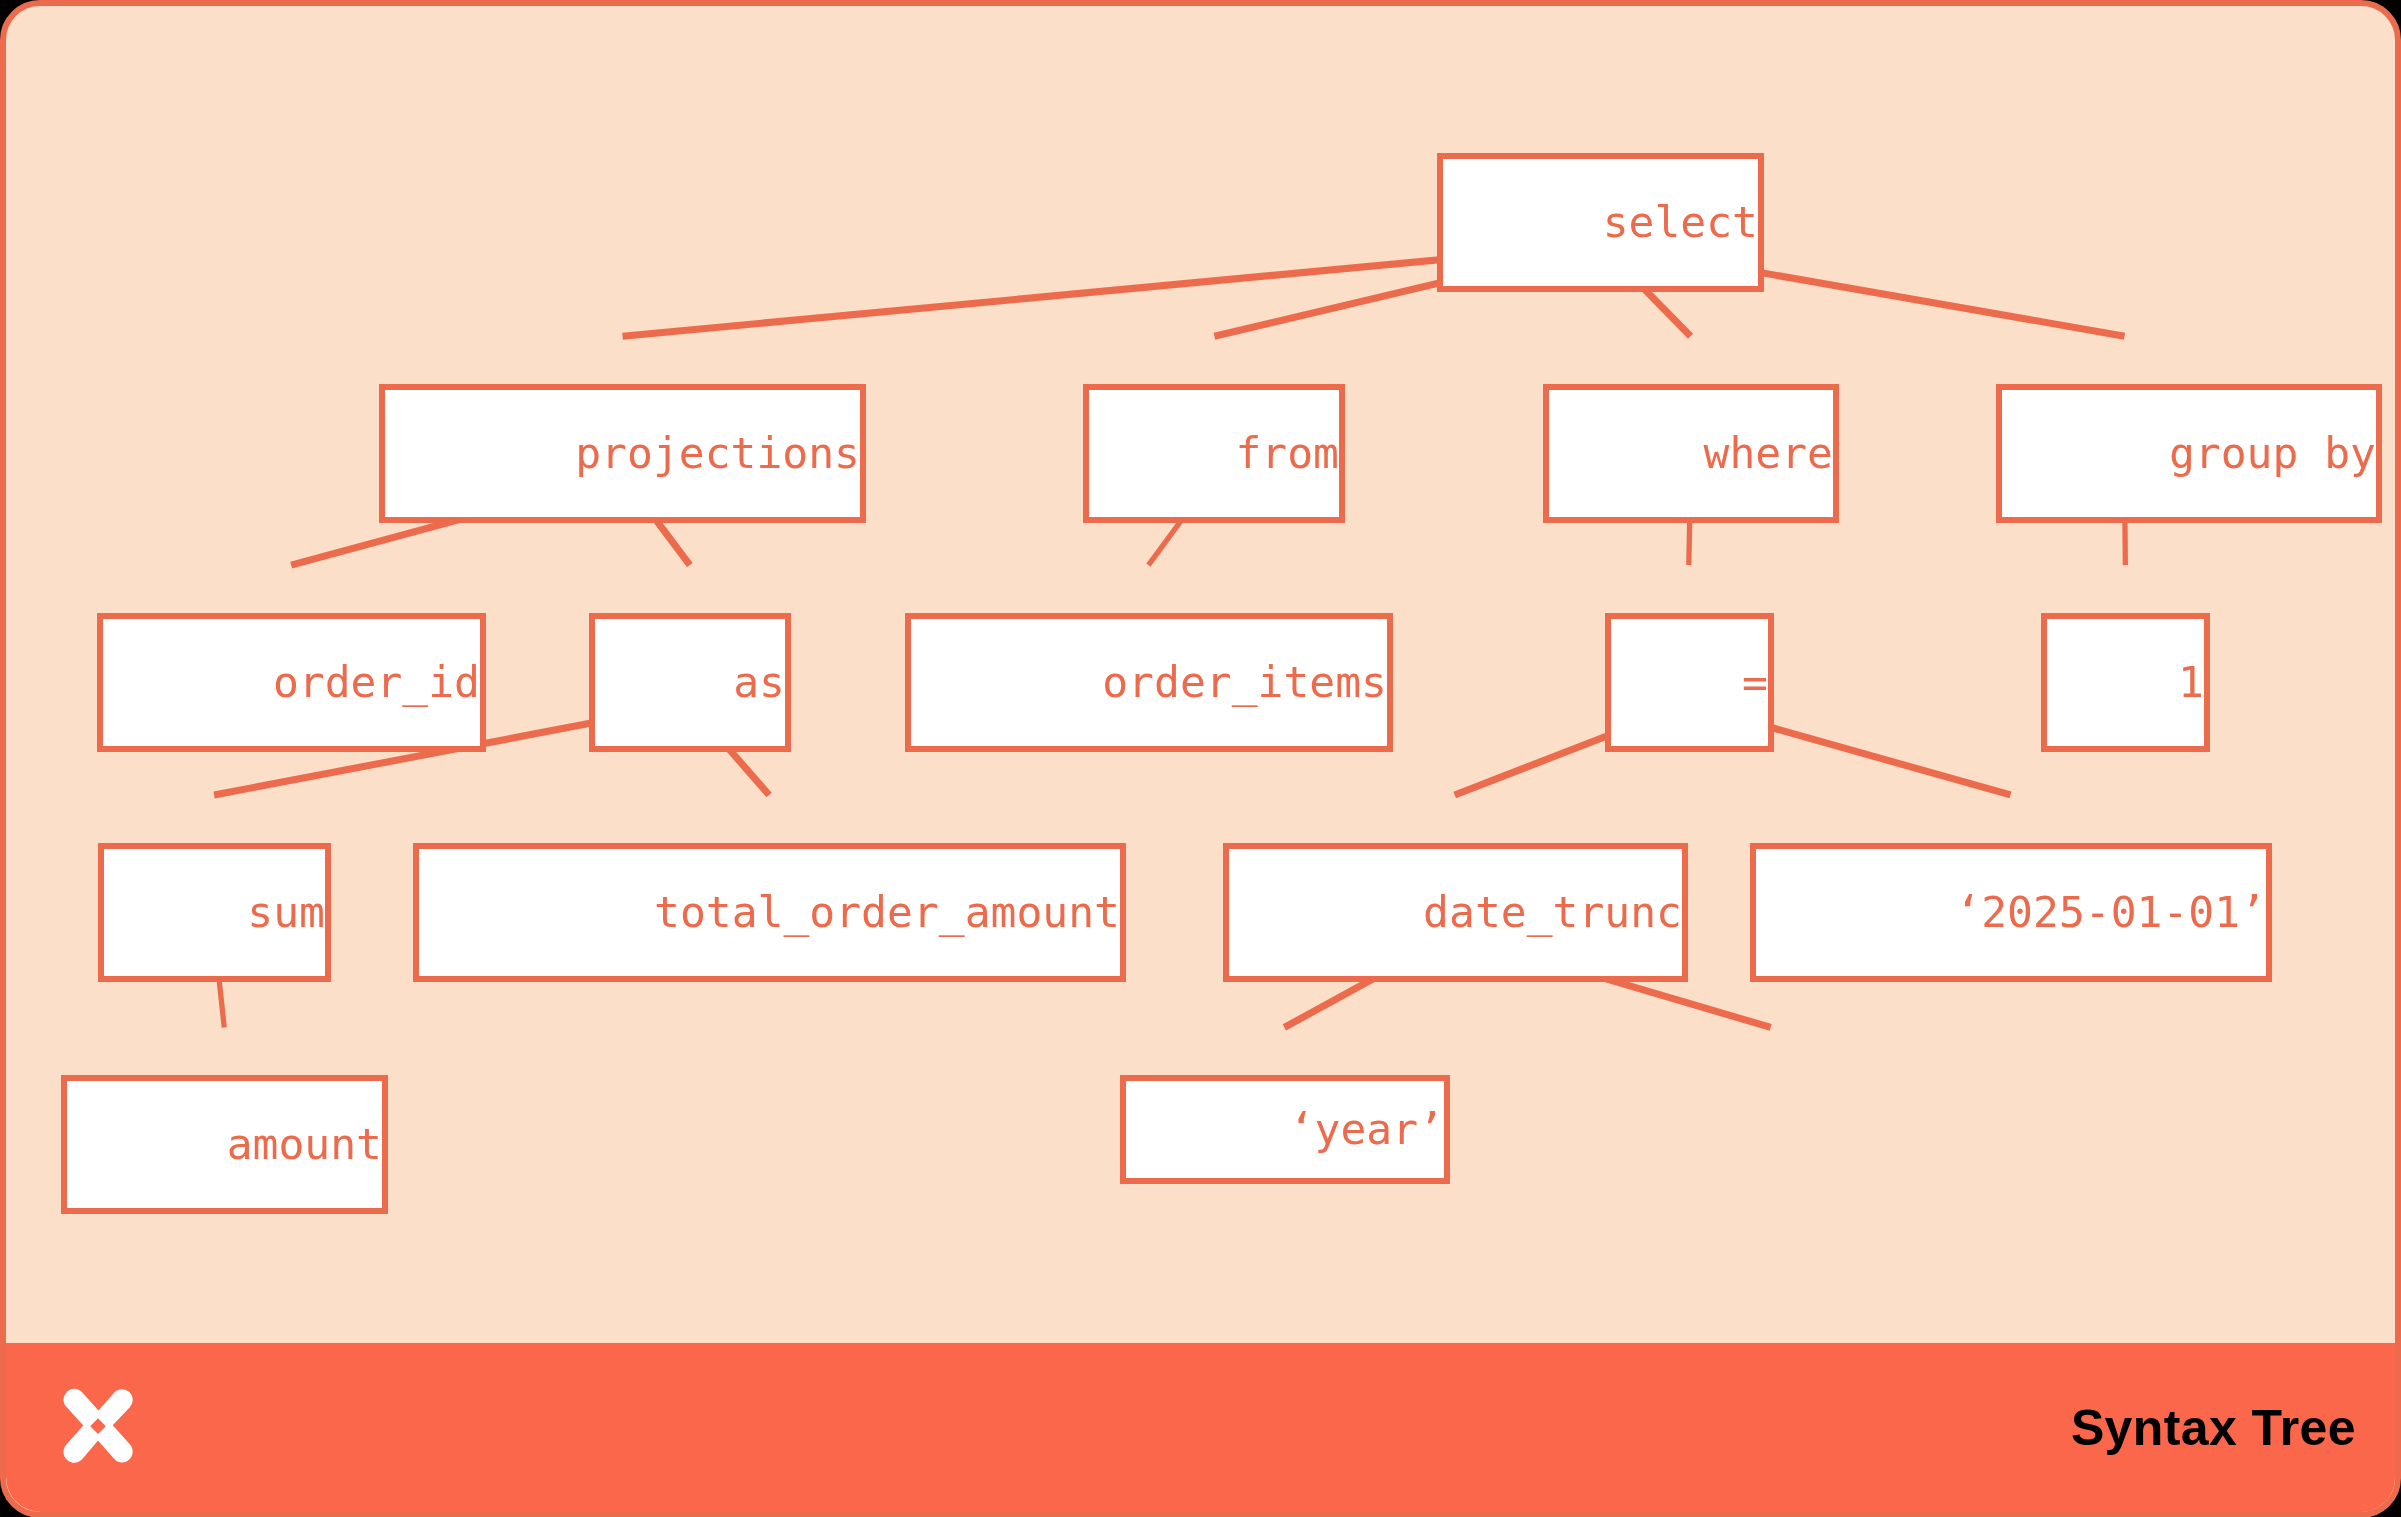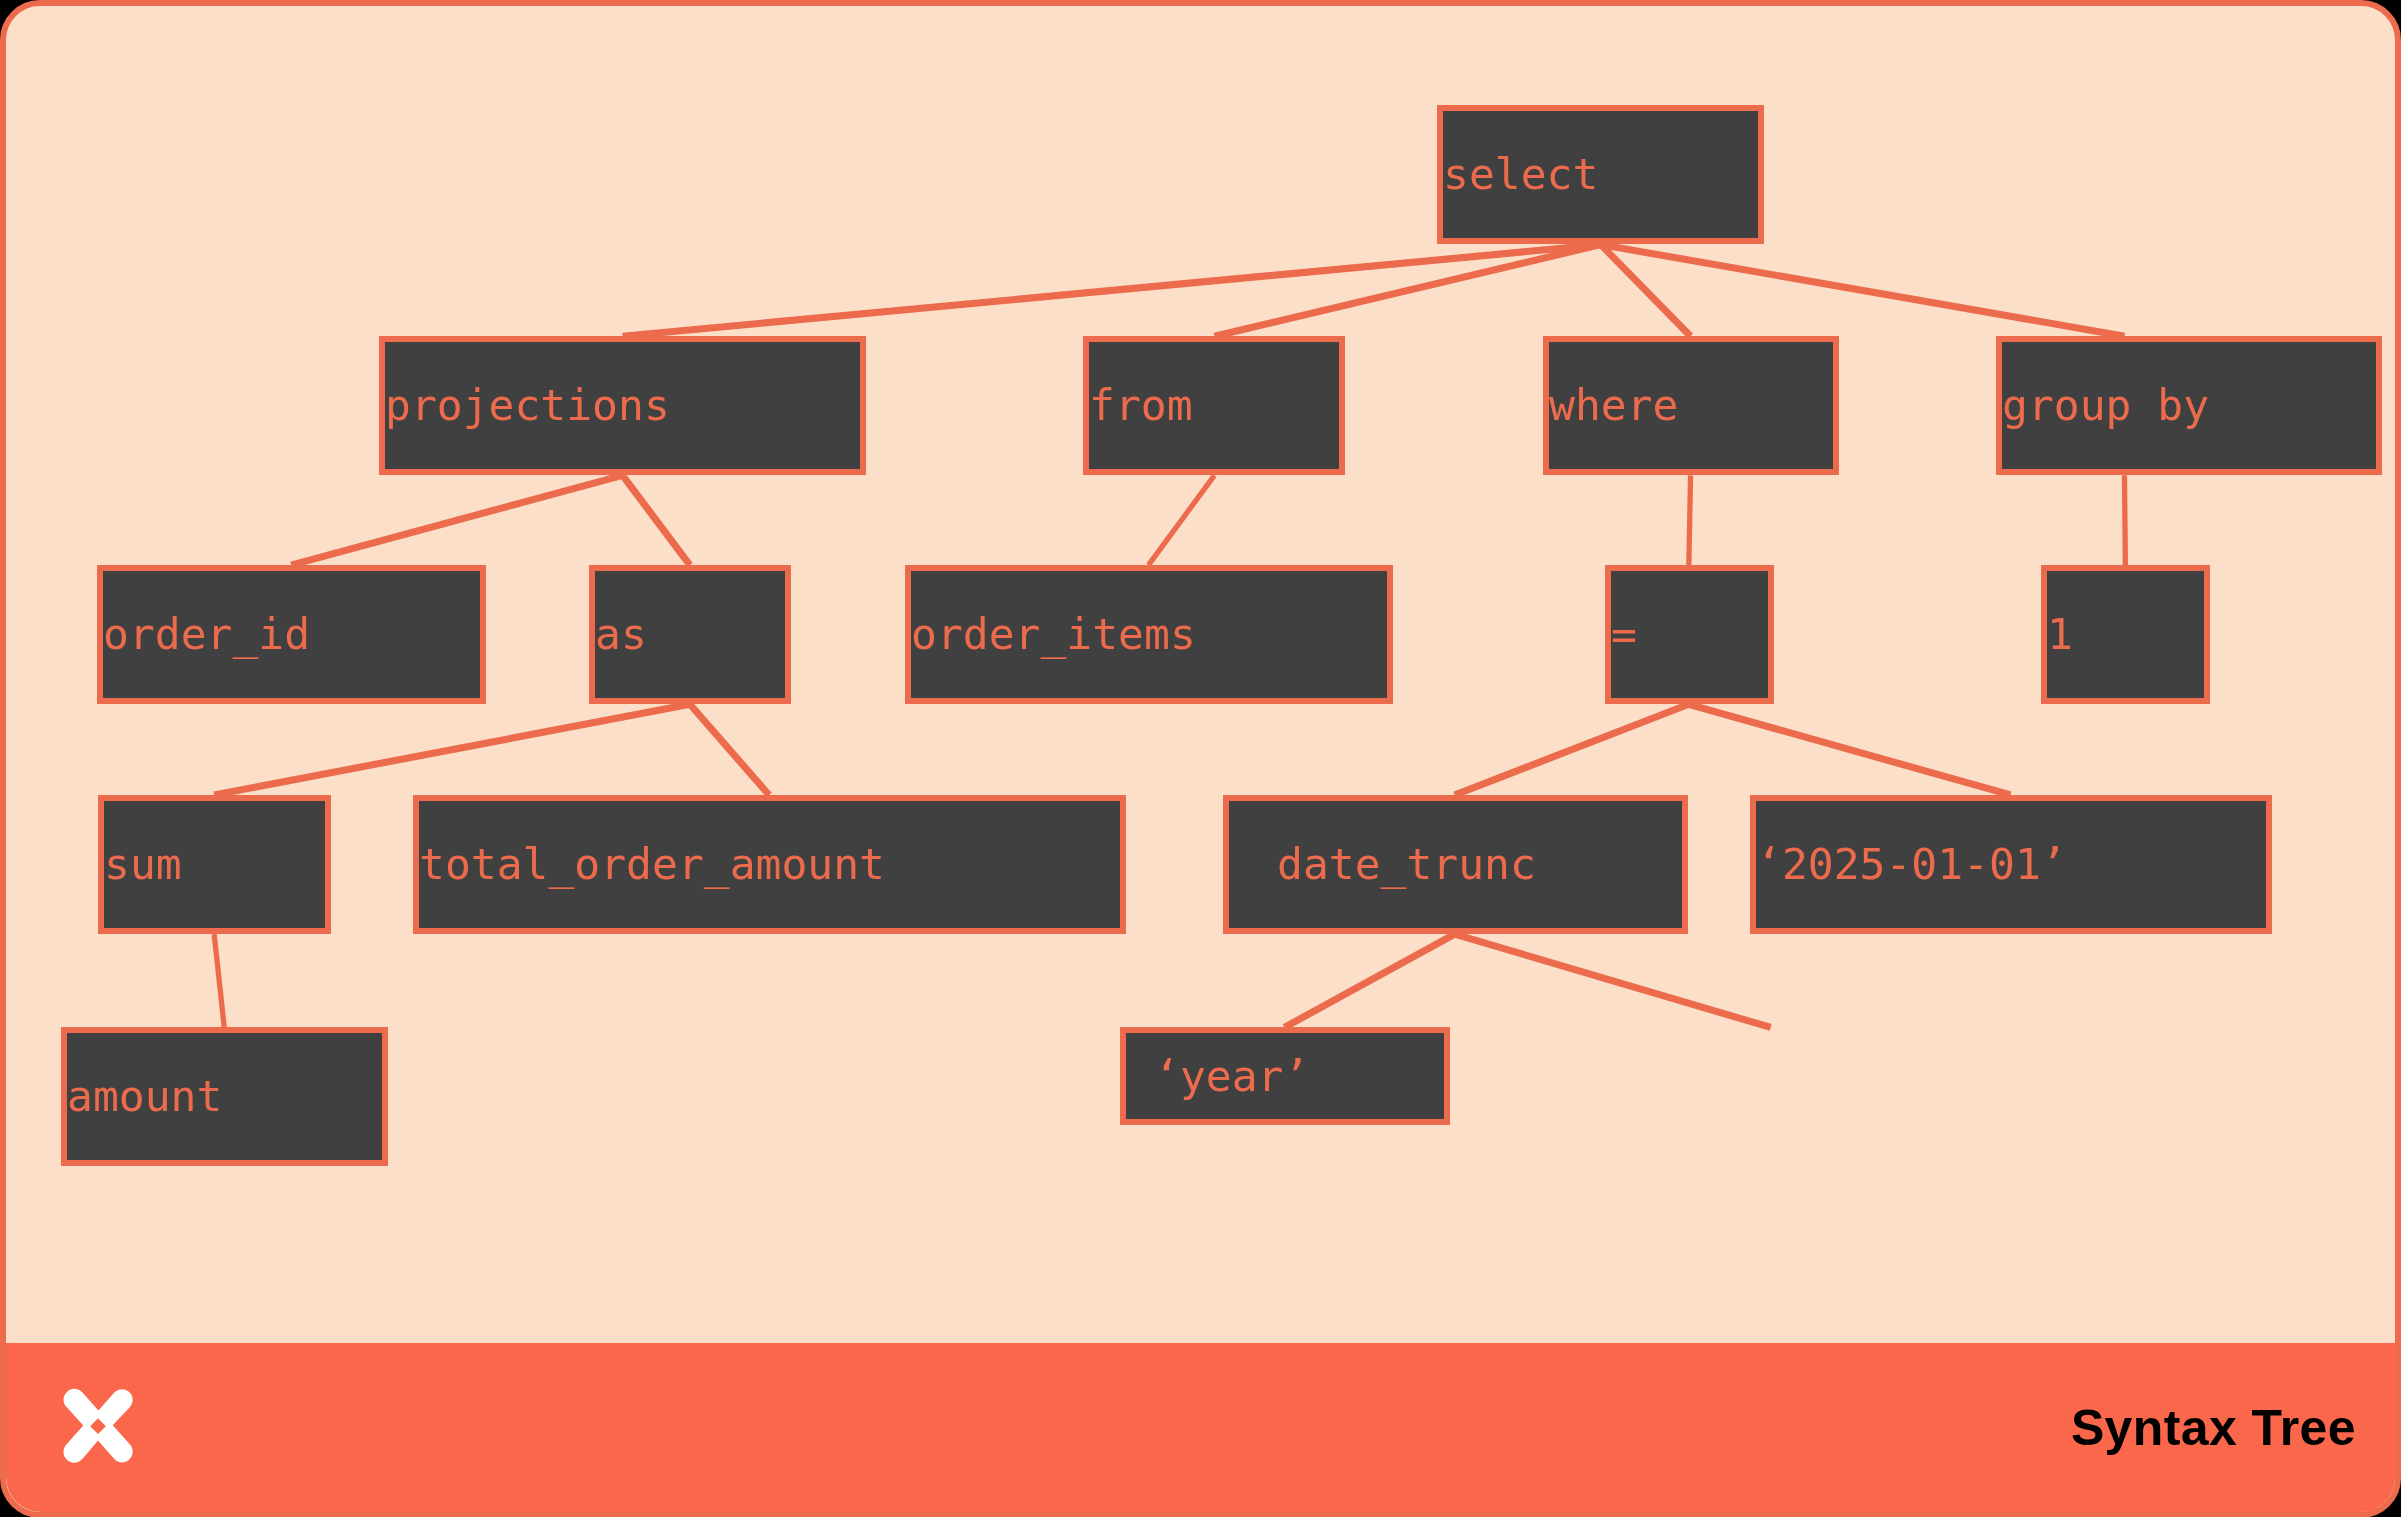--- a/index.html
+++ b/index.html
@@ -36,32 +36,33 @@
   #edges {
     position: absolute;
     left: 0; top: 0;
     width: 2401px;
     height: 1349px;
   }
 
   .node {
     position: absolute;
     box-sizing: border-box;
-    background: #404040;
+    background: #ffffff;
     border: 6.2px solid #ec6b4c;
     color: #ec6b4c;
     display: flex;
     align-items: center;
-    justify-content: flex-start;
+    justify-content: flex-end;
     font-family: "DejaVu Sans Mono", "Liberation Mono", monospace;
     font-size: 43px;
     line-height: 1;
     letter-spacing: 0px;
     white-space: nowrap;
     z-index: 2;
+    margin-top: 48px;
   }
 
   #footer {
     position: absolute;
     left: 0;
     bottom: 0;
     width: 2401px;
     height: 169px;
     background: #fb674b;
     display: flex;
@@ -150,21 +151,21 @@
       </div>
       <div class="node" style="left: 1217px; top: 789px; width: 465px; height: 139px; padding-left: 48px;">
         <span>date_trunc</span>
       </div>
       <div class="node" style="left: 1744px; top: 789px; width: 522px; height: 139px;">
         <span>‘2025-01-01’</span>
       </div>
       <div class="node" style="left: 55px; top: 1021px; width: 327px; height: 139px;">
         <span>amount</span>
       </div>
-      <div class="node" style="left: 1114px; top: 1021px; width: 330px; height: 98px; padding-left: 28px;">
+      <div class="node" style="left: 1114px; top: 1021px; width: 330px; height: 109px; padding-left: 28px;">
         <span>‘year’</span>
       </div>
     </div>
 
   <div id="footer">
     <svg id="logo" viewBox="0 0 100 100">
       <path fill="#ffffff" d="
         M 16.5 10.5
         C 21.5 6.0 28.5 6.5 33.0 11.5
         L 50.5 31.0

